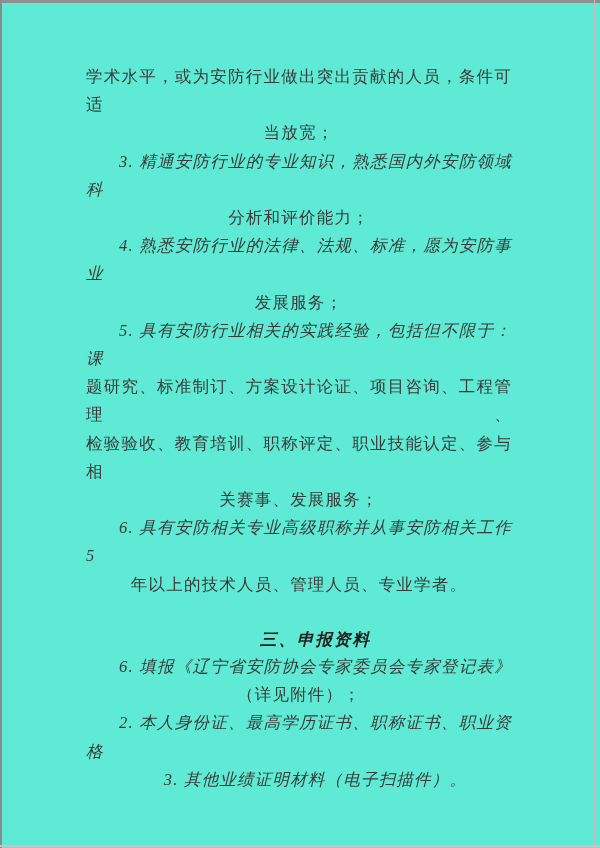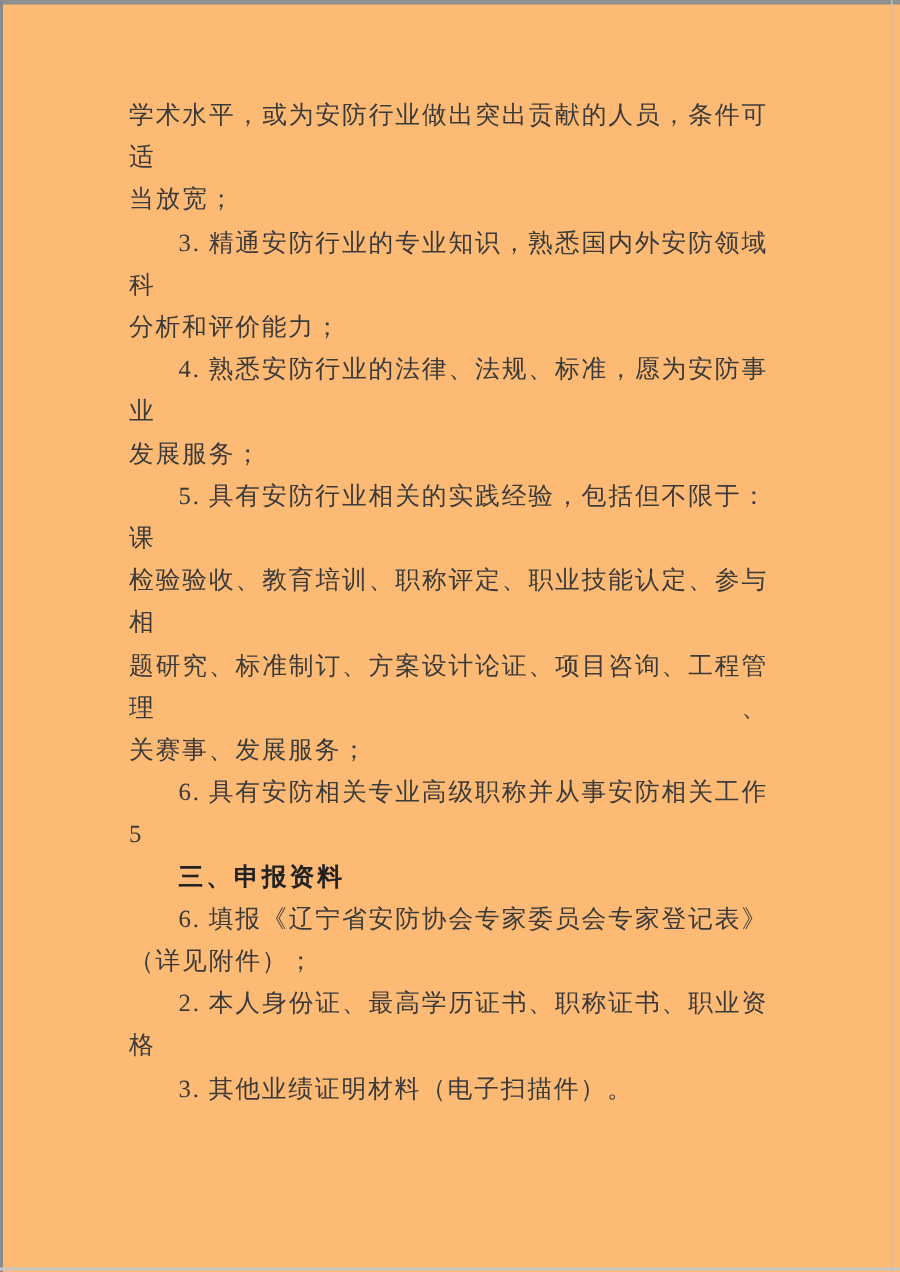--- a/index.html
+++ b/index.html
@@ -1,76 +1,78 @@
 <!DOCTYPE html>
 <html><head>
 <meta charset="utf-8">
 <style>
   html, body { margin: 0; padding: 0; }
   .canvas {
     position: relative;
     width: 600px;
     height: 848px;
-    background: #fdba74;
+    background: #5eead4;
     overflow: hidden;
     font-family: "Liberation Serif", "DejaVu Serif", serif;
   }
   
   .edge-top    { position: absolute; left: 0; top: 0; width: 600px; height: 3px; background: #8f8f8f; }
   .edge-left   { position: absolute; left: 0; top: 0; width: 2px; height: 848px; background: #8a8a8a; }
   .edge-right  { position: absolute; left: 594px; top: 0; width: 1px; height: 848px; background: #bfbfbf; }
   .edge-bottom { position: absolute; left: 0; top: 845px; width: 600px; height: 2px; background: #c6c6c6; }
 
   .text-block {
     position: absolute;
     left: 86px;
     top: 63px;
     width: 426px;
     color: #3a3a3a;
     font-size: 16.5px;
     line-height: 28.2px;
     letter-spacing: 1.2px;
   }
   .ln {
-    text-align: left;
+    text-align: center;
     overflow: visible;
   }
   .ln.fill {
     text-align: justify;
     text-align-last: justify;
   }
-  .ln.ind { text-indent: 2em; }
+  .ln.ind { text-indent: 2em; font-style: italic; }
   .ln.head {
     font-family: "Liberation Sans", "DejaVu Sans", sans-serif;
     font-weight: bold;
     color: #222222;
     letter-spacing: 2px;
+    margin-top: 26px;
   }
 </style>
 </head>
 <body>
 
 <div class="canvas">
   <div class="edge-top"></div>
   <div class="edge-left"></div>
   <div class="edge-right"></div>
   <div class="edge-bottom"></div>
 
   <div class="text-block">
     <div class="ln fill">学术水平，或为安防行业做出突出贡献的人员，条件可适</div>
     <div class="ln">当放宽；</div>
     <div class="ln ind fill">3. 精通安防行业的专业知识，熟悉国内外安防领域科</div>
     <div class="ln">分析和评价能力；</div>
     <div class="ln ind fill">4. 熟悉安防行业的法律、法规、标准，愿为安防事业</div>
     <div class="ln">发展服务；</div>
     <div class="ln ind fill">5. 具有安防行业相关的实践经验，包括但不限于：课</div>
+    <div class="ln fill">题研究、标准制订、方案设计论证、项目咨询、工程管理、</div>
     <div class="ln fill">检验验收、教育培训、职称评定、职业技能认定、参与相</div>
-    <div class="ln fill">题研究、标准制订、方案设计论证、项目咨询、工程管理、</div>
     <div class="ln">关赛事、发展服务；</div>
     <div class="ln ind fill">6. 具有安防相关专业高级职称并从事安防相关工作 5</div>
+    <div class="ln">年以上的技术人员、管理人员、专业学者。</div>
     <div class="ln ind head">三、申报资料</div>
     <div class="ln ind fill">6. 填报《辽宁省安防协会专家委员会专家登记表》</div>
     <div class="ln">（详见附件）；</div>
     <div class="ln ind fill">2. 本人身份证、最高学历证书、职称证书、职业资格</div>
     <div class="ln ind">3. 其他业绩证明材料（电子扫描件）。</div>
 
   </div>
 </div>
 
 </body></html>

